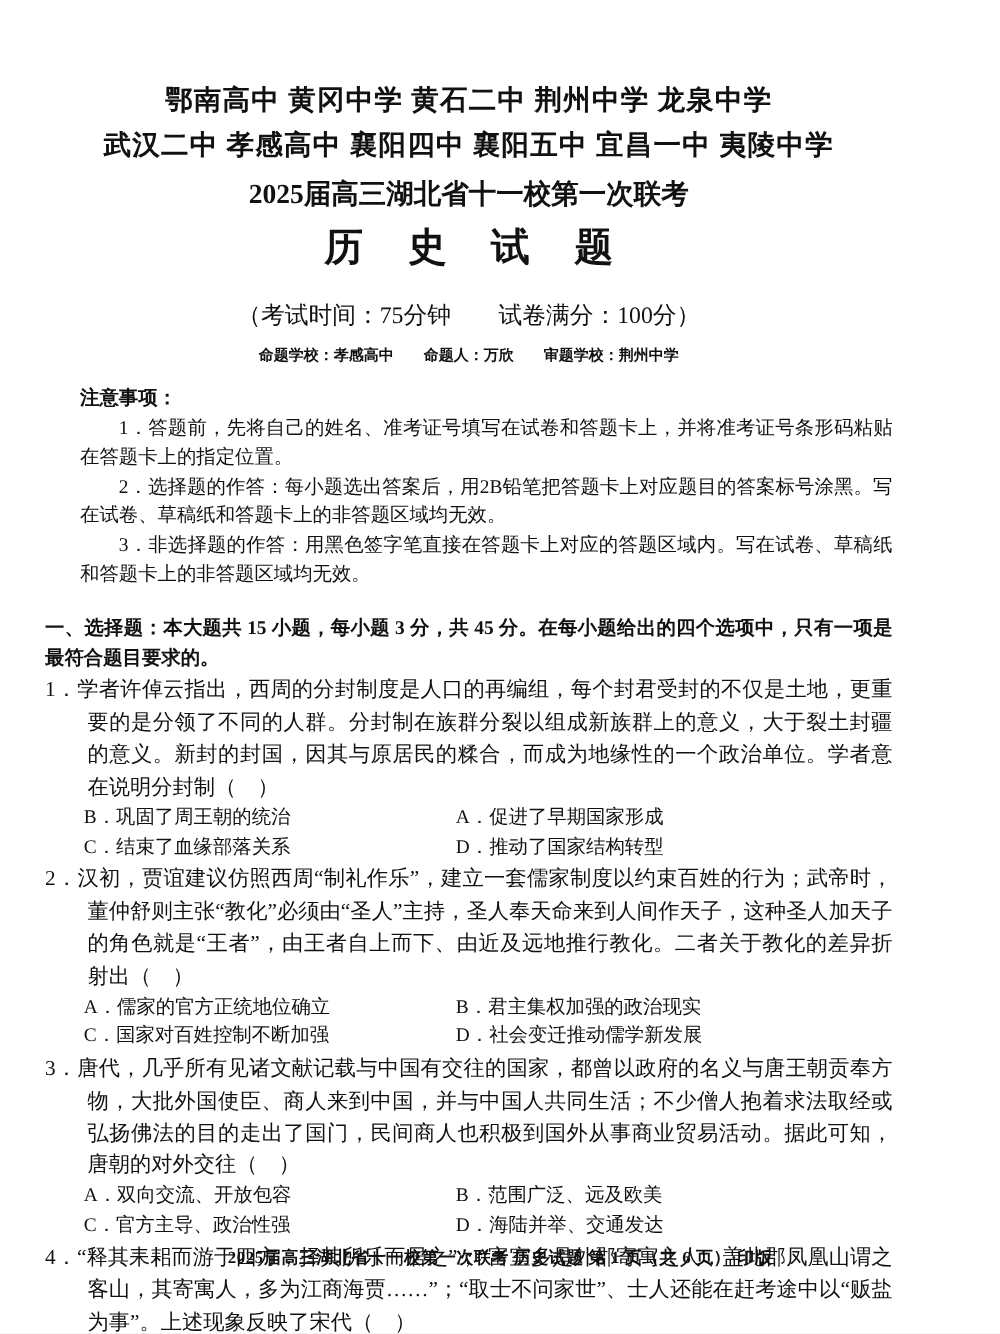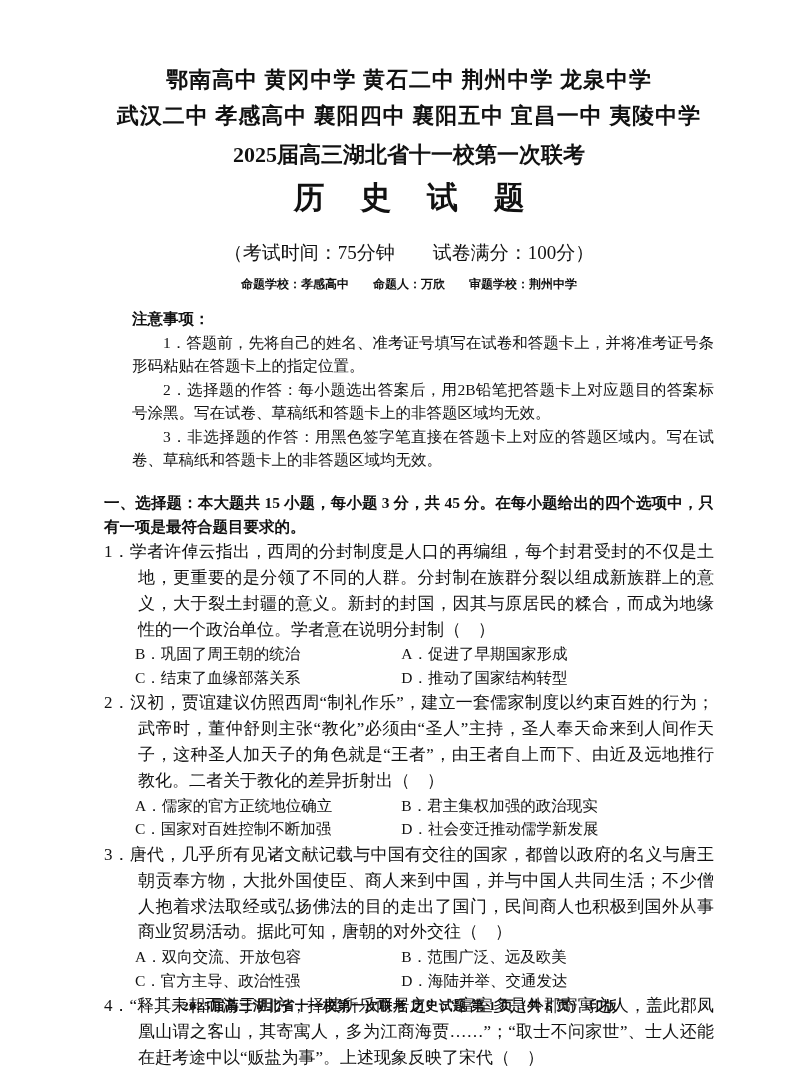--- a/index.html
+++ b/index.html
@@ -7,21 +7,21 @@
   body {
     font-family: "Liberation Serif", "DejaVu Serif", serif;
     color: #111;
   }
   .page {
     position: relative;
     width: 800px;
     height: 1067px;
     margin: 0 auto;
     background: #ffffff;
-    padding: 62px 86px 0 104px;
+    padding: 62px 86px 0 36px;
     overflow: hidden;
   }
   .center { text-align: center; }
 
   
   .schools {
     font-size: 22px;
     font-weight: bold;
     line-height: 1.65;
     letter-spacing: 1px;

